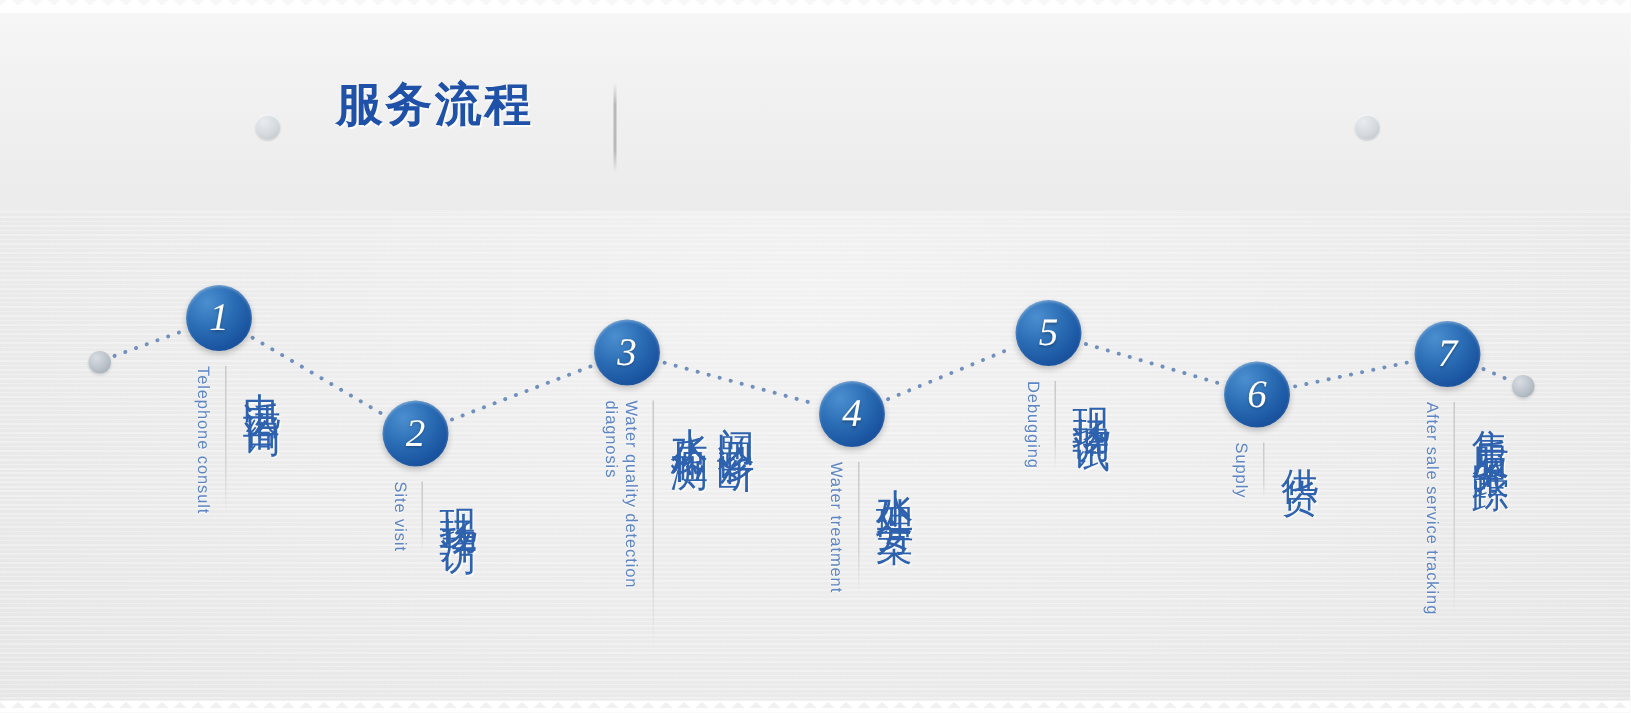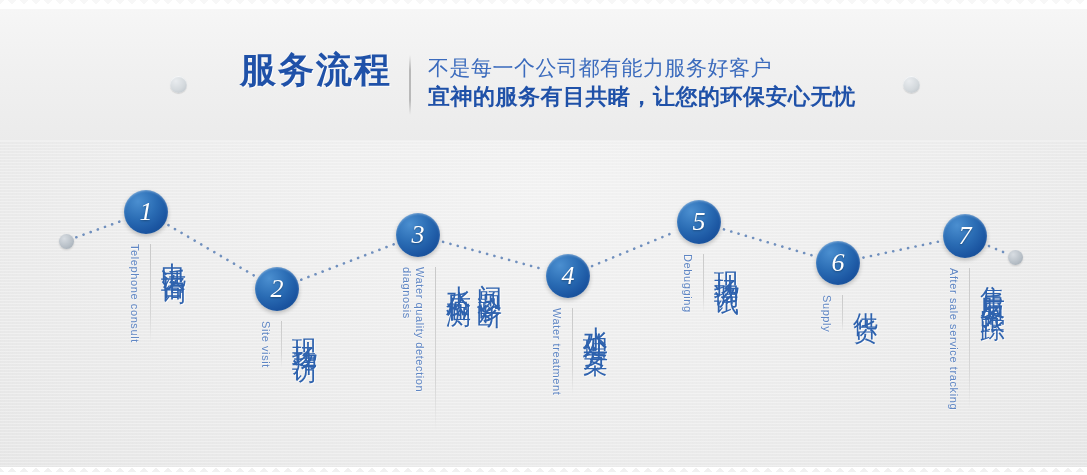--- a/index.html
+++ b/index.html
@@ -84,22 +84,22 @@
     width: 17px; height: 17px;
     border-radius: 50%;
     background: radial-gradient(circle at 35% 30%, #e9ecef 0%, #d4d9dd 55%, #b9c0c6 100%);
     box-shadow: 0 1px 1px rgba(0,0,0,.12), inset 0 1px 1px rgba(255,255,255,.8);
   }
   #rivet-left  { left: 170px; top: 67px; }
   #rivet-right { left: 903px; top: 67px; }
 
   #main-title {
     position: absolute;
-    left: 240px; top: 47px;
-    font-size: 36px;
+    left: 224px; top: 47px;
+    font-size: 31px;
     font-weight: bold;
     color: #1f51a8;
     letter-spacing: 2px;
     line-height: 46px;
     text-shadow: 1px 1px 0 rgba(255,255,255,.85);
     white-space: nowrap;
   }
   #title-divider {
     position: absolute;
     left: 409px; top: 55px;
@@ -208,24 +208,20 @@
 
   <div id="texture"></div>
 
   <div id="header-band">
     <div class="rivet" id="rivet-left"></div>
     <div class="rivet" id="rivet-right"></div>
   </div>
 
   <div id="main-title">服务流程</div>
   <div id="title-divider"></div>
-  <div id="subtitle-wrap">
-    <div id="subtitle-line1">不是每一个公司都有能力服务好客户</div>
-    <div id="subtitle-line2">宜神的服务有目共睹，让您的环保安心无忧</div>
-  </div>
 
   <div id="top-strip">
     <div id="top-zigzag"></div>
   </div>
   <div id="bottom-strip"></div>
   <div id="bottom-zigzag"></div>
 
   <svg id="flow-svg" viewBox="0 0 1087 475" xmlns="http://www.w3.org/2000/svg">
       <line x1="76.3414967167873" y1="237.2512074401646" x2="121.55646230577544" y2="220.8607824141564" stroke="#5a7fb5" stroke-width="2.6" stroke-linecap="round" stroke-dasharray="0.1 7.5" opacity="0.85"></line>
       <line x1="168.4146869193506" y1="225.17504498312974" x2="254.5853130806494" y2="275.82495501687026" stroke="#5a7fb5" stroke-width="2.6" stroke-linecap="round" stroke-dasharray="0.1 7.5" opacity="0.85"></line>

